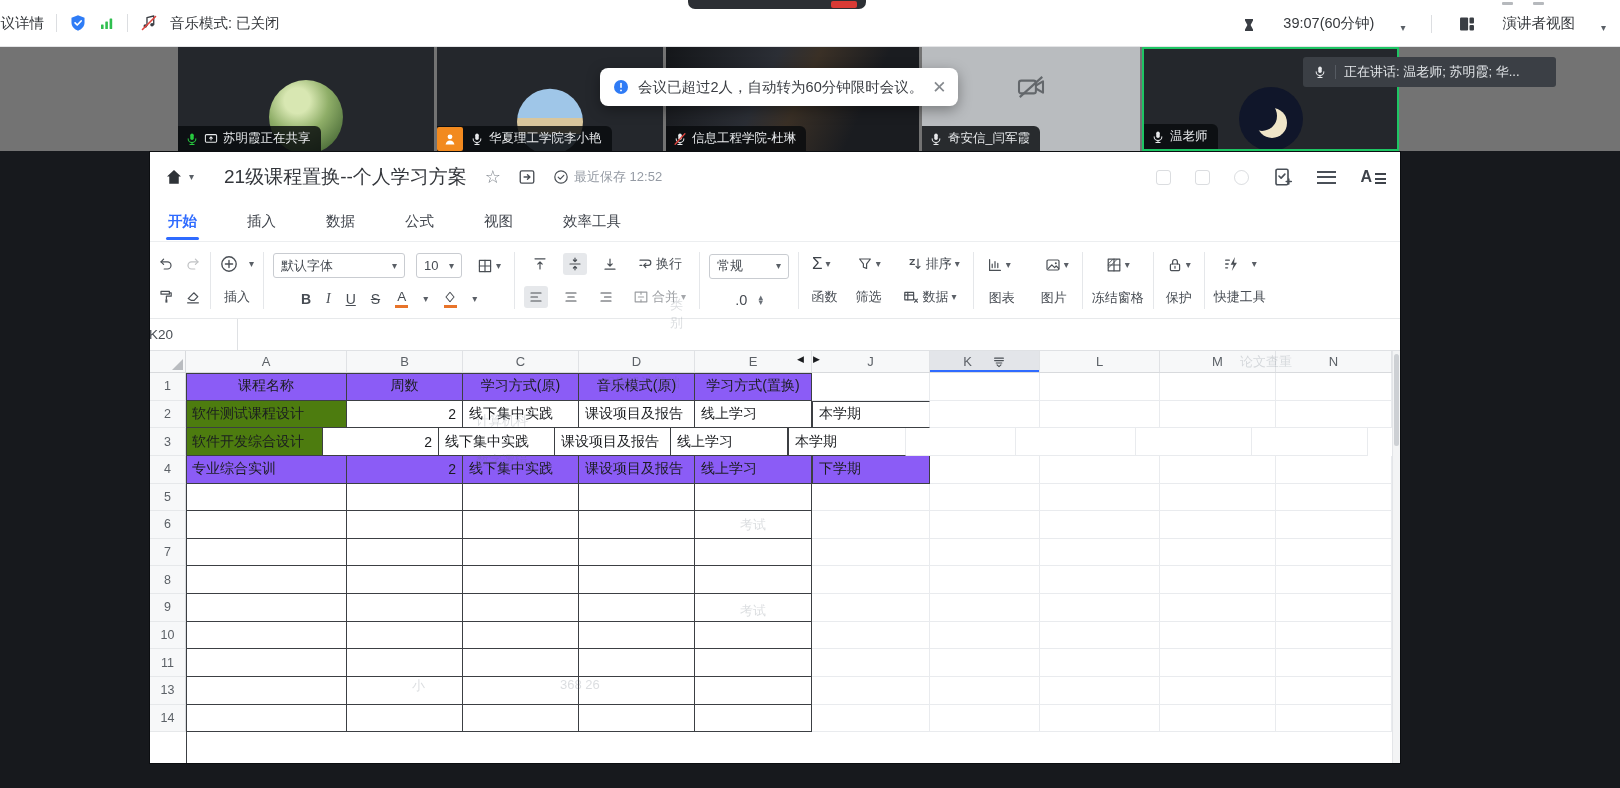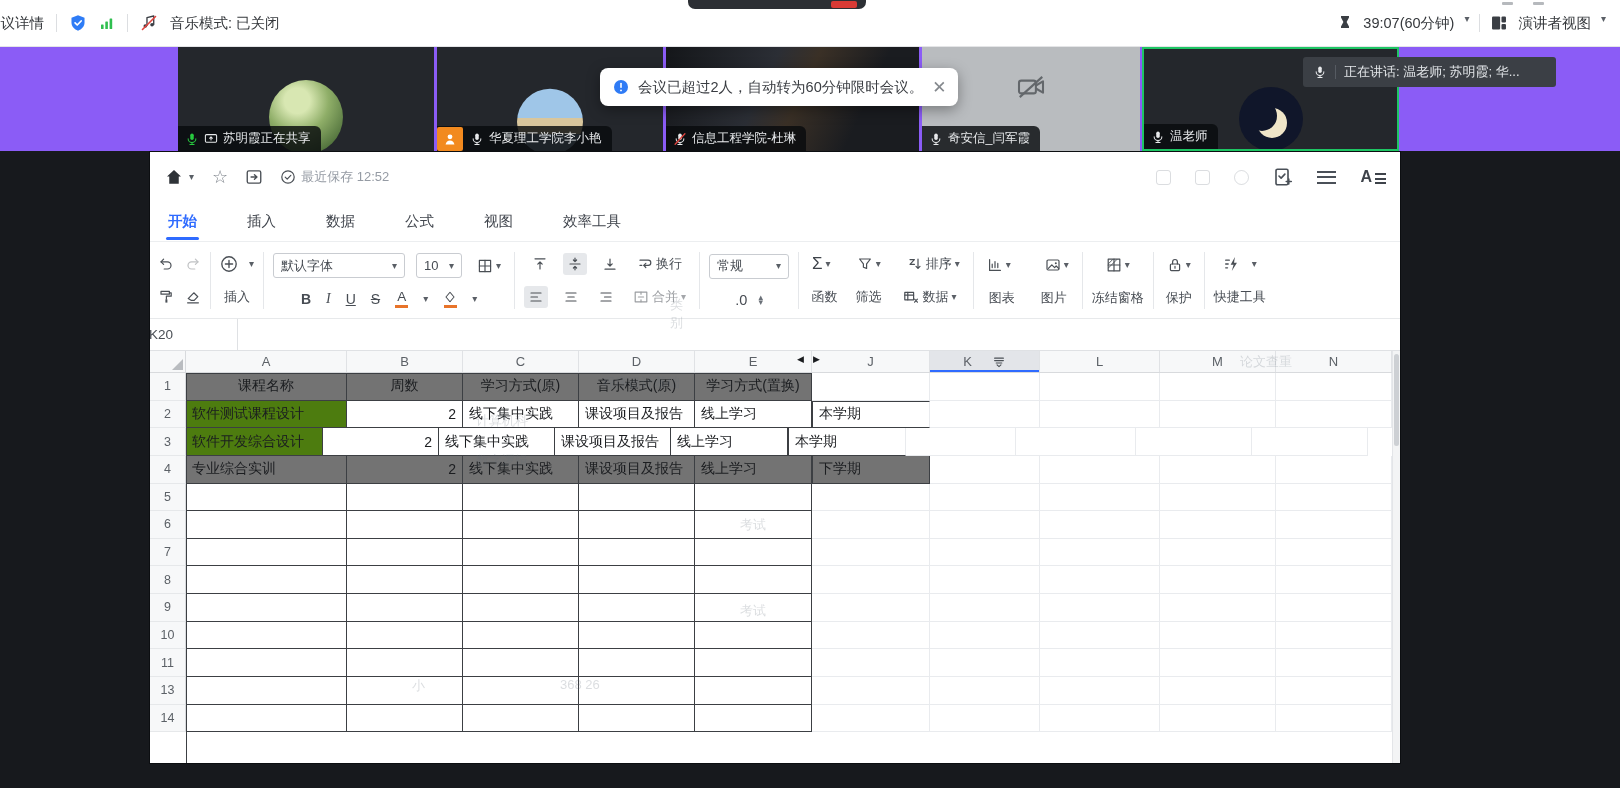--- a/index.html
+++ b/index.html
@@ -2,37 +2,37 @@
 <html><head>
 <meta charset="utf-8">
 <style>
   *{margin:0;padding:0;box-sizing:border-box}
   body{background:#0d0f12;font-family:"Liberation Sans","DejaVu Sans",sans-serif}
   .screen{position:relative;width:1620px;height:788px;background:#17191d;overflow:hidden}
 
   
   .topbar{position:absolute;top:0;left:0;right:0;height:47px;background:#fff;border-bottom:1px solid #e4e5e7;display:flex;align-items:center;justify-content:space-between;padding:0 14px 0 0;z-index:5}
   .tb-left{display:flex;align-items:center;gap:12px;color:#35383c;font-size:14.5px;margin-left:-14px}
-  .tb-right{display:flex;align-items:flex-start;gap:10px;color:#35383c;font-size:14.5px}
+  .tb-right{display:flex;align-items:flex-end;gap:26px;color:#35383c;font-size:14.5px}
   .vdiv{width:1px;height:18px;background:#dcdee1}
   .ic{display:inline-block;width:16px;height:16px;color:#4a4f55;flex:0 0 auto}
   .ic svg{width:100%;height:100%;display:block}
   .ic14{width:14px;height:14px}
   .ic18{width:18px;height:18px}
   .ic20{width:20px;height:20px}
   .caret{font-size:10px;color:#5a5f66;line-height:1}
   .winctl{position:absolute;top:2px;right:76px;display:flex;gap:20px;z-index:6}
   .winctl i{width:11px;height:3px;background:#b6b9bd;display:block;border-radius:1px}
 
   
   .toptip{position:absolute;top:0;left:688px;width:178px;height:9px;background:#2c2f34;border-radius:0 0 7px 7px;z-index:40}
   .toptip .red{position:absolute;right:9px;top:1px;width:26px;height:7px;background:#d93a35;border-radius:2px}
 
   
-  .strip{position:absolute;top:47px;left:0;right:0;height:104px;background:#8b5cf6;z-index:1}
+  .strip{position:absolute;top:47px;left:0;right:0;height:104px;background:#737373;z-index:1}
   .tile{position:absolute;top:0;height:104px;background:#24272c;overflow:hidden}
   .tile.light{background:#b9bcbf}
   .tile.speaking{border:2px solid #1ec564}
   .tile.blurbg{background:linear-gradient(115deg,#141619 0%,#2b2e35 38%,#3a3026 52%,#1a1c20 75%)}
   .av{position:absolute;left:50%;top:38px;transform:translate(-50%,-50%);border-radius:50%}
   .av1{width:74px;height:74px;top:76px;transform:translate(-50%,-58%);background:radial-gradient(circle at 38% 28%,#d8e7b2 0 18%,#8fae68 45%,#50713c 80%,#3c5a2e)}
   .av2{width:66px;height:66px;top:80px;transform:translate(-50%,-58%);background:linear-gradient(180deg,#9fc6e8 0 44%,#d9c69c 44% 68%,#7d8fa1 68%)}
   .av5{width:64px;height:64px;top:75px;transform:translate(-50%,-58%);background:#10162a;overflow:hidden}
   .crescent{position:absolute;left:8px;top:14px;width:30px;height:30px;border-radius:50%;box-shadow:10px 7px 0 0 #efe5c8}
   .camoff{position:absolute;left:50%;top:40px;transform:translate(-50%,-50%);width:30px;height:30px;color:#63676b}
@@ -105,21 +105,21 @@
   .colhead{display:flex;align-items:center;justify-content:center;border-right:1px solid #e0e2e5;gap:20px}
   .colhead.sel{background:#e3e5e9;box-shadow:inset 0 -2px 0 #2f6bff}
   .harrows{position:absolute;left:647px;top:3px;display:flex;gap:9px;color:#1a1c1f;font-size:9px}
   .grid{position:absolute;left:0;top:221px;bottom:0;width:1242px;overflow:hidden}
   .grow{display:flex;height:27.64px}
   .rh{width:36px;flex:0 0 auto;background:#f7f8f9;border-right:1px solid #d8dadd;border-bottom:1px solid #e6e8ea;display:flex;align-items:center;justify-content:center;font-size:12.5px;color:#5c6167}
   .cell{border-right:1px solid #e9ebee;border-bottom:1px solid #e9ebee;font-size:14px;display:flex;align-items:center;padding:0 6px;color:#1b1d20;overflow:hidden;white-space:nowrap;flex:0 0 auto}
   .cell.dark{border-color:#3c3f43}
   .cell.ctr{justify-content:center;padding:0 2px}
   .cell.num{justify-content:flex-end}
-  .bg-cyan{background:#737373}
+  .bg-cyan{background:#8b5cf6}
   .bg-orange{background:#4d7c0f}
   .tl{border-left:1px solid #3c3f43}
   .tt{border-top:1px solid #3c3f43}
   .bd{border-bottom-color:#3c3f43!important}
   .tr-dark{border-right-color:#3c3f43!important}
   .tline{position:absolute;background:#3c3f43}
   .vsb{position:absolute;right:0;top:199px;bottom:0;width:8px;background:#f3f4f5;border-left:1px solid #e3e5e8}
   .vsb .thumb{position:absolute;top:3px;left:1px;width:5px;height:92px;background:#cdd0d4;border-radius:3px}
   .ghost{position:absolute;color:#5f6a76;opacity:.22;font-size:13px;pointer-events:none;white-space:nowrap;z-index:1}
 </style>
@@ -293,20 +293,21 @@
 
     <div class="wtitle">
       <div class="home-grp">
         <span class="ic ic20">
             <svg viewBox="0 0 16 16">
               <path d="M8 2.4 2.4 7.6h1.8V13.4h7.6V7.6h1.8Z" fill="#2f3338"></path>
             </svg>
           </span>
         <span class="caret">▾</span>
       </div>
+      <span class="doc-title">21级课程置换--个人学习方案</span>
       <div class="title-icons">
         <span class="star">☆</span>
         <span class="ic ic18">
             <svg viewBox="0 0 16 16" fill="none" stroke="currentColor" stroke-width="1.2" stroke-linecap="round" stroke-linejoin="round">
               <rect x="2" y="2.6" width="12" height="10.8" rx="1.4"></rect>
               <path d="M5.4 8h5M8.4 5.9 10.6 8l-2.2 2.1"></path>
             </svg>
           </span>
         <span class="saved">
           <span class="ic">

